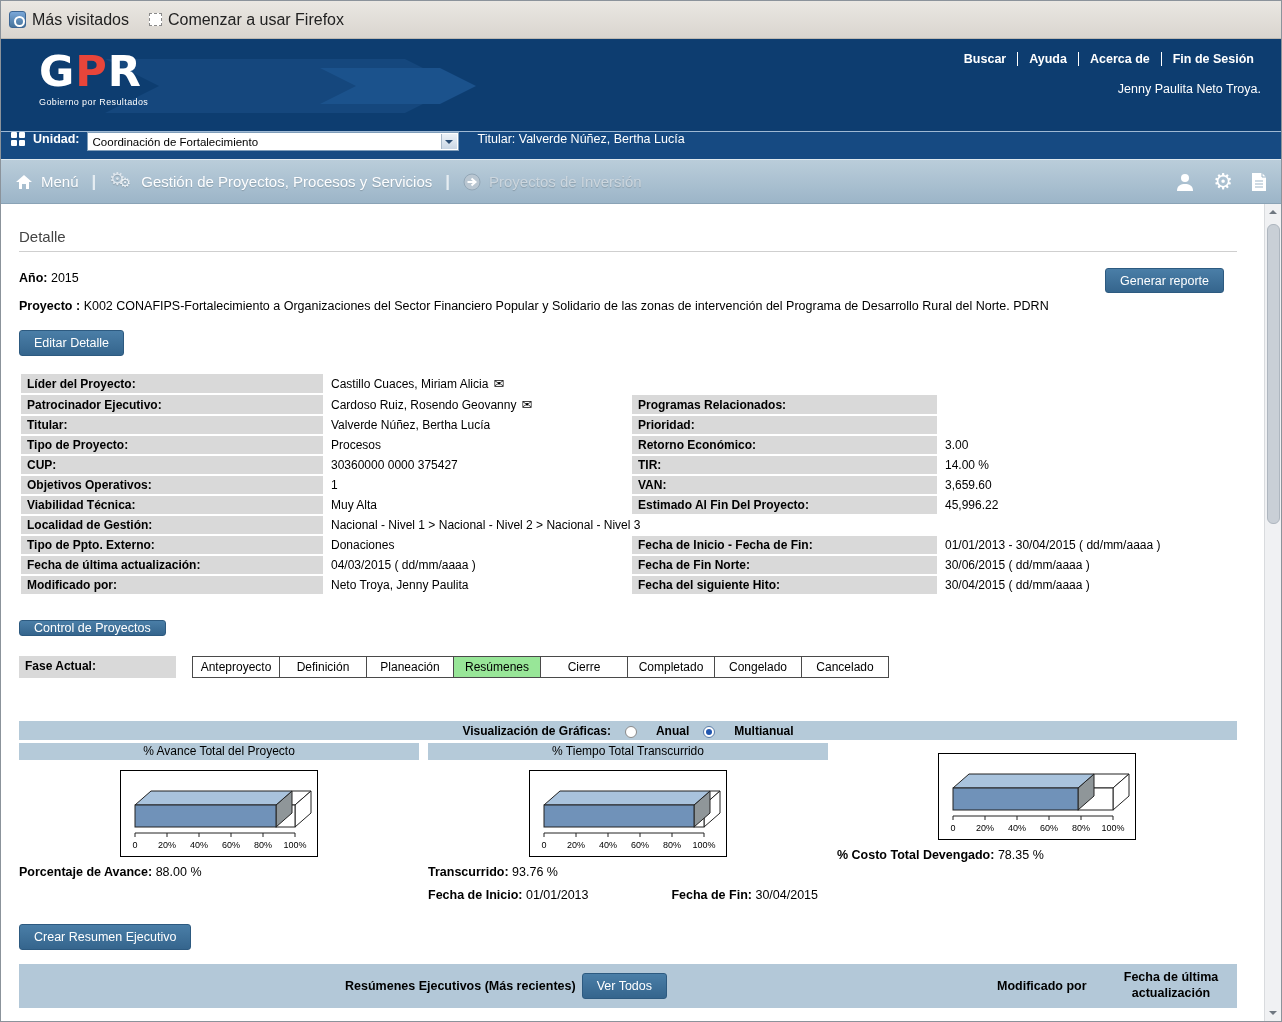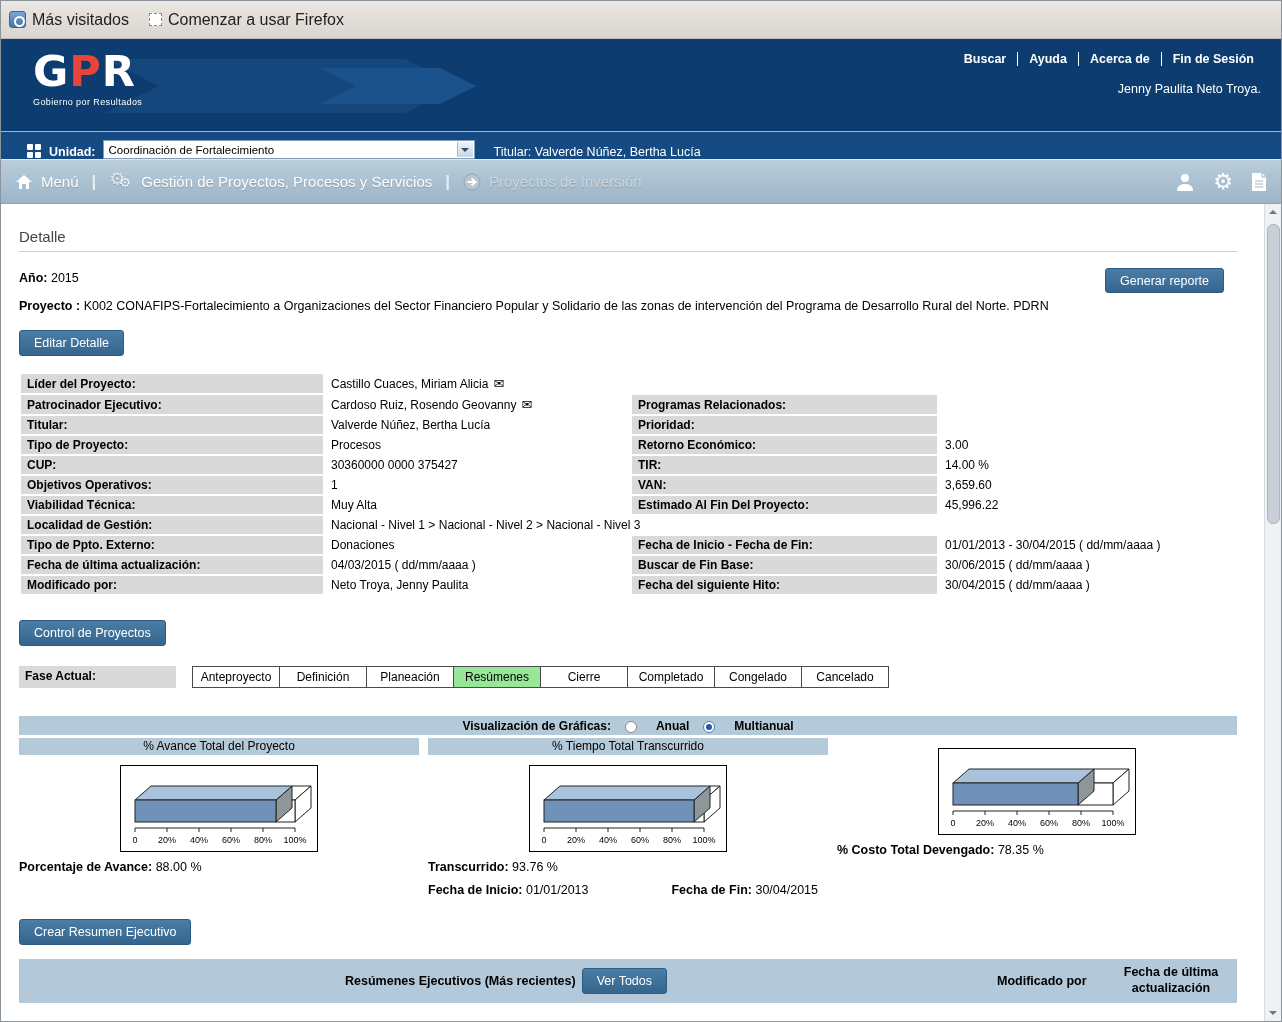--- a/index.html
+++ b/index.html
@@ -10,31 +10,31 @@
   
   .bookmarks-bar{height:38px;background:linear-gradient(#eae7e2,#d9d5cf);border-bottom:1px solid #bcb8b1;display:flex;align-items:center;padding-left:8px;gap:20px}
   .bookmark{display:flex;align-items:center;gap:6px;font-size:16px;color:#222;cursor:pointer}
   .bm-icon1{width:17px;height:17px;border-radius:3px;background:linear-gradient(#7aa7d8,#46749c);border:1px solid #3c6694;position:relative}
   .bm-icon1::after{content:"";position:absolute;left:4px;top:4px;width:7px;height:7px;border:2px solid #fff;border-radius:50%}
   .bm-icon2{width:13px;height:13px;border:1px dashed #8a8a8a;background:#fff}
 
   
   .header{height:92px;background:#0d3d70;position:relative;overflow:hidden}
   .header-arrows{position:absolute;left:104px;top:8px}
-  .logo{position:absolute;left:32px;top:8px;color:#fff;z-index:2}
+  .logo{position:absolute;left:38px;top:8px;color:#fff;z-index:2}
   .logo-text{font-size:43px;font-weight:bold;line-height:48px;letter-spacing:1px;font-family:"DejaVu Sans",sans-serif}
   .logo-text .red{color:#e8453a}
   .logo-sub{font-size:9px;letter-spacing:.4px;margin-top:2px}
   .header-links{position:absolute;right:16px;top:13px;display:flex;z-index:2}
   .header-link{color:#fff;font-size:12.5px;font-weight:bold;padding:0 11px;border-left:1px solid #fff;cursor:pointer;white-space:nowrap}
   .header-link:first-child{border-left:none}
   .header-user{position:absolute;right:20px;top:43px;color:#fff;font-size:12.5px;z-index:2}
 
   
-  .unit-bar{height:28px;background:#164a82;border-top:1px solid #9fb9d4;display:flex;align-items:flex-end;color:#fff;padding-left:26px;gap:7px;font-size:12.5px}
+  .unit-bar{height:28px;background:#164a82;border-top:1px solid #9fb9d4;display:flex;align-items:flex-start;color:#fff;padding-left:10px;gap:7px;font-size:12.5px}
   .unit-icon{width:15px;height:15px;display:grid;grid-template-columns:6px 6px;grid-template-rows:6px 6px;gap:2px}
   .unit-icon span{background:#fff;border-radius:1px}
   .unit-label{font-weight:bold}
   .unit-select{width:372px;height:19px;background:#fff;border:1px solid #7f9db9;display:flex;align-items:center;font-size:11.5px;color:#000;position:relative;padding-left:5px;cursor:pointer}
   .unit-select .arrow-btn{position:absolute;right:1px;top:1px;bottom:1px;width:16px;background:linear-gradient(#eef3f8,#c9d6e4);border-left:1px solid #a9b9c9;display:flex;align-items:center;justify-content:center}
   .arrow-btn i{border:4px solid transparent;border-top-color:#2a4d74;margin-top:4px}
   .unit-titular{margin-left:12px}
 
   
   .nav-bar{height:45px;background:linear-gradient(#bacdda,#9cb5c8);border-top:1px solid #dfe8ee;border-bottom:1px solid #8aa3b6;display:flex;align-items:center;padding:0 14px;color:#fff}
@@ -58,29 +58,29 @@
   .btn{display:inline-flex;align-items:center;justify-content:center;background:linear-gradient(#4a7ea7,#35658d);border:1px solid #2d5a80;color:#fff;font-size:12.5px;border-radius:3px;padding:0 14px;height:25px;cursor:pointer;font-family:inherit;white-space:nowrap}
   .btn-report{position:absolute;right:13px;top:-2px;height:25px}
   .edit-btn{margin-top:16px;height:26px}
 
   table.info{border-collapse:separate;border-spacing:2px;width:100%;margin-top:16px;table-layout:fixed}
   table.info td{padding:2px 6px;font-size:12px;height:16px;vertical-align:middle;overflow:hidden;white-space:nowrap}
   td.lbl{background:#d9d9d9;font-weight:bold}
   td.val{background:#fff}
   .mail{font-size:13px;margin-left:5px;cursor:pointer}
 
-  .control-btn{margin-top:24px;height:26px}
+  .control-btn{margin-top:24px;height:16px}
   .fase-row{display:flex;margin-top:20px;align-items:flex-start}
   .fase-label{width:157px;background:#d9d9d9;font-weight:bold;font-size:12px;padding:3px 6px;height:22px}
   .phases{display:flex;margin-left:16px}
   .phase{border:1px solid #4a4a4a;margin-left:-1px;background:#fff;font-size:12px;padding:3px 0;width:88px;text-align:center;height:22px}
   .phase:first-child{margin-left:0}
   .phase.active{background:#98e698}
 
-  .charts{margin-top:28px}
+  .charts{margin-top:43px}
   .charts-header{height:19px;background:#b5cad9;display:flex;align-items:center;justify-content:center;gap:8px;font-size:12px}
   .charts-header .hdr-label{font-weight:bold}
   .radio-group{display:flex;align-items:flex-end;gap:19px;margin-left:6px;cursor:pointer;font-weight:bold}
   .radio{width:12px;height:12px;border-radius:50%;border:1px solid #8a8a8a;background:#fff;position:relative;display:inline-block}
   .radio.selected{border-color:#5a7ca8}
   .radio.selected::after{content:"";position:absolute;left:2px;top:2px;width:6px;height:6px;border-radius:50%;background:#2257b0}
   .charts-row{display:flex;gap:9px;margin-top:3px}
   .chart-col{flex:1;min-width:0}
   .chart-title{height:17px;background:#b5cad9;text-align:center;font-weight:normal;font-size:12px;line-height:17px}
   .gauge-box{width:198px;border:1px solid #000;background:#fff;margin:10px auto 0;padding:2px 2px 0}
@@ -267,21 +267,21 @@
           </tr>
           <tr>
             <td class="lbl">Tipo de Ppto. Externo:</td>
             <td class="val" colspan="1">Donaciones</td>
             <td class="lbl">Fecha de Inicio - Fecha de Fin:</td>
             <td class="val">01/01/2013 - 30/04/2015 ( dd/mm/aaaa )</td>
           </tr>
           <tr>
             <td class="lbl">Fecha de última actualización:</td>
             <td class="val" colspan="1">04/03/2015 ( dd/mm/aaaa )</td>
-            <td class="lbl">Buscar de Fin Base:</td>
+            <td class="lbl">Fecha de Fin Norte:</td>
             <td class="val">30/06/2015 ( dd/mm/aaaa )</td>
           </tr>
           <tr>
             <td class="lbl">Modificado por:</td>
             <td class="val" colspan="1">Neto Troya, Jenny Paulita</td>
             <td class="lbl">Fecha del siguiente Hito:</td>
             <td class="val">30/04/2015 ( dd/mm/aaaa )</td>
           </tr>
         </tbody>
     </table>

